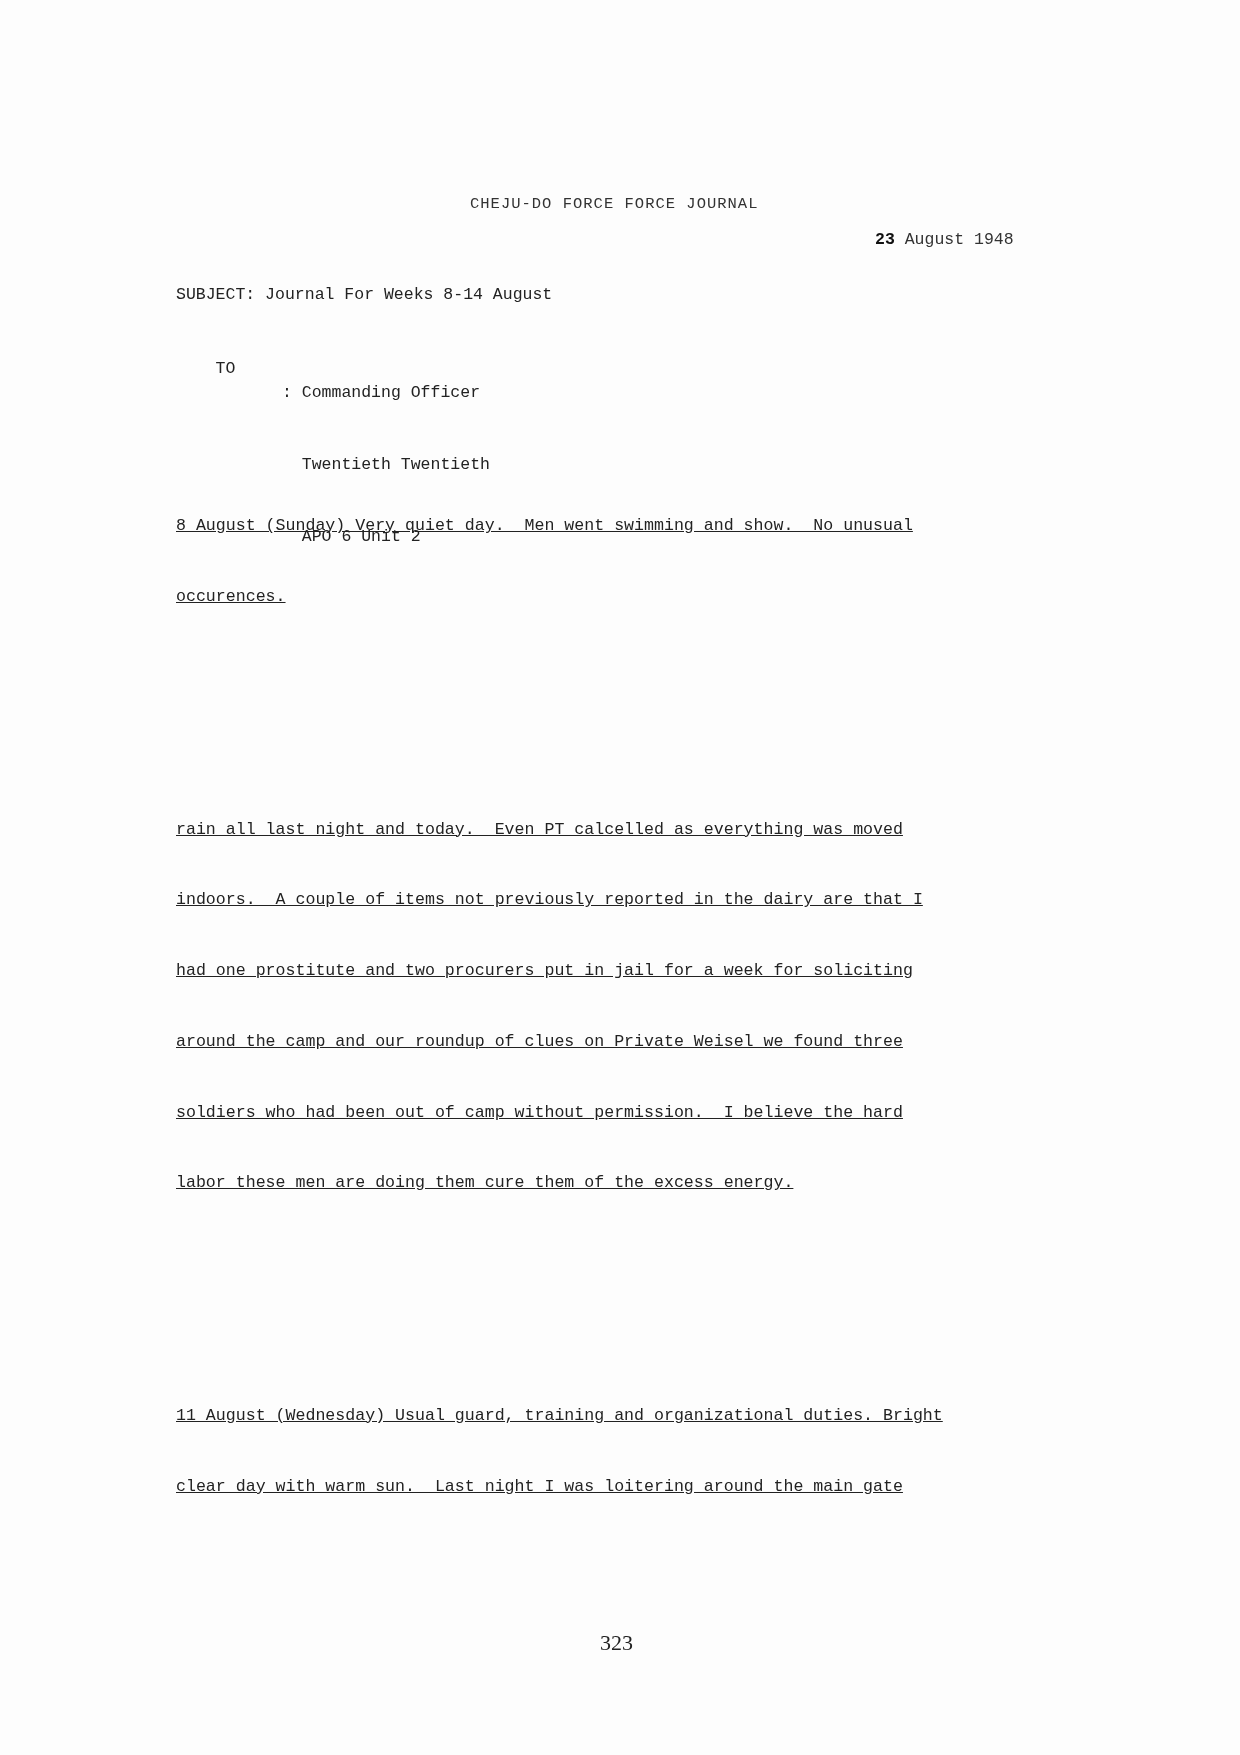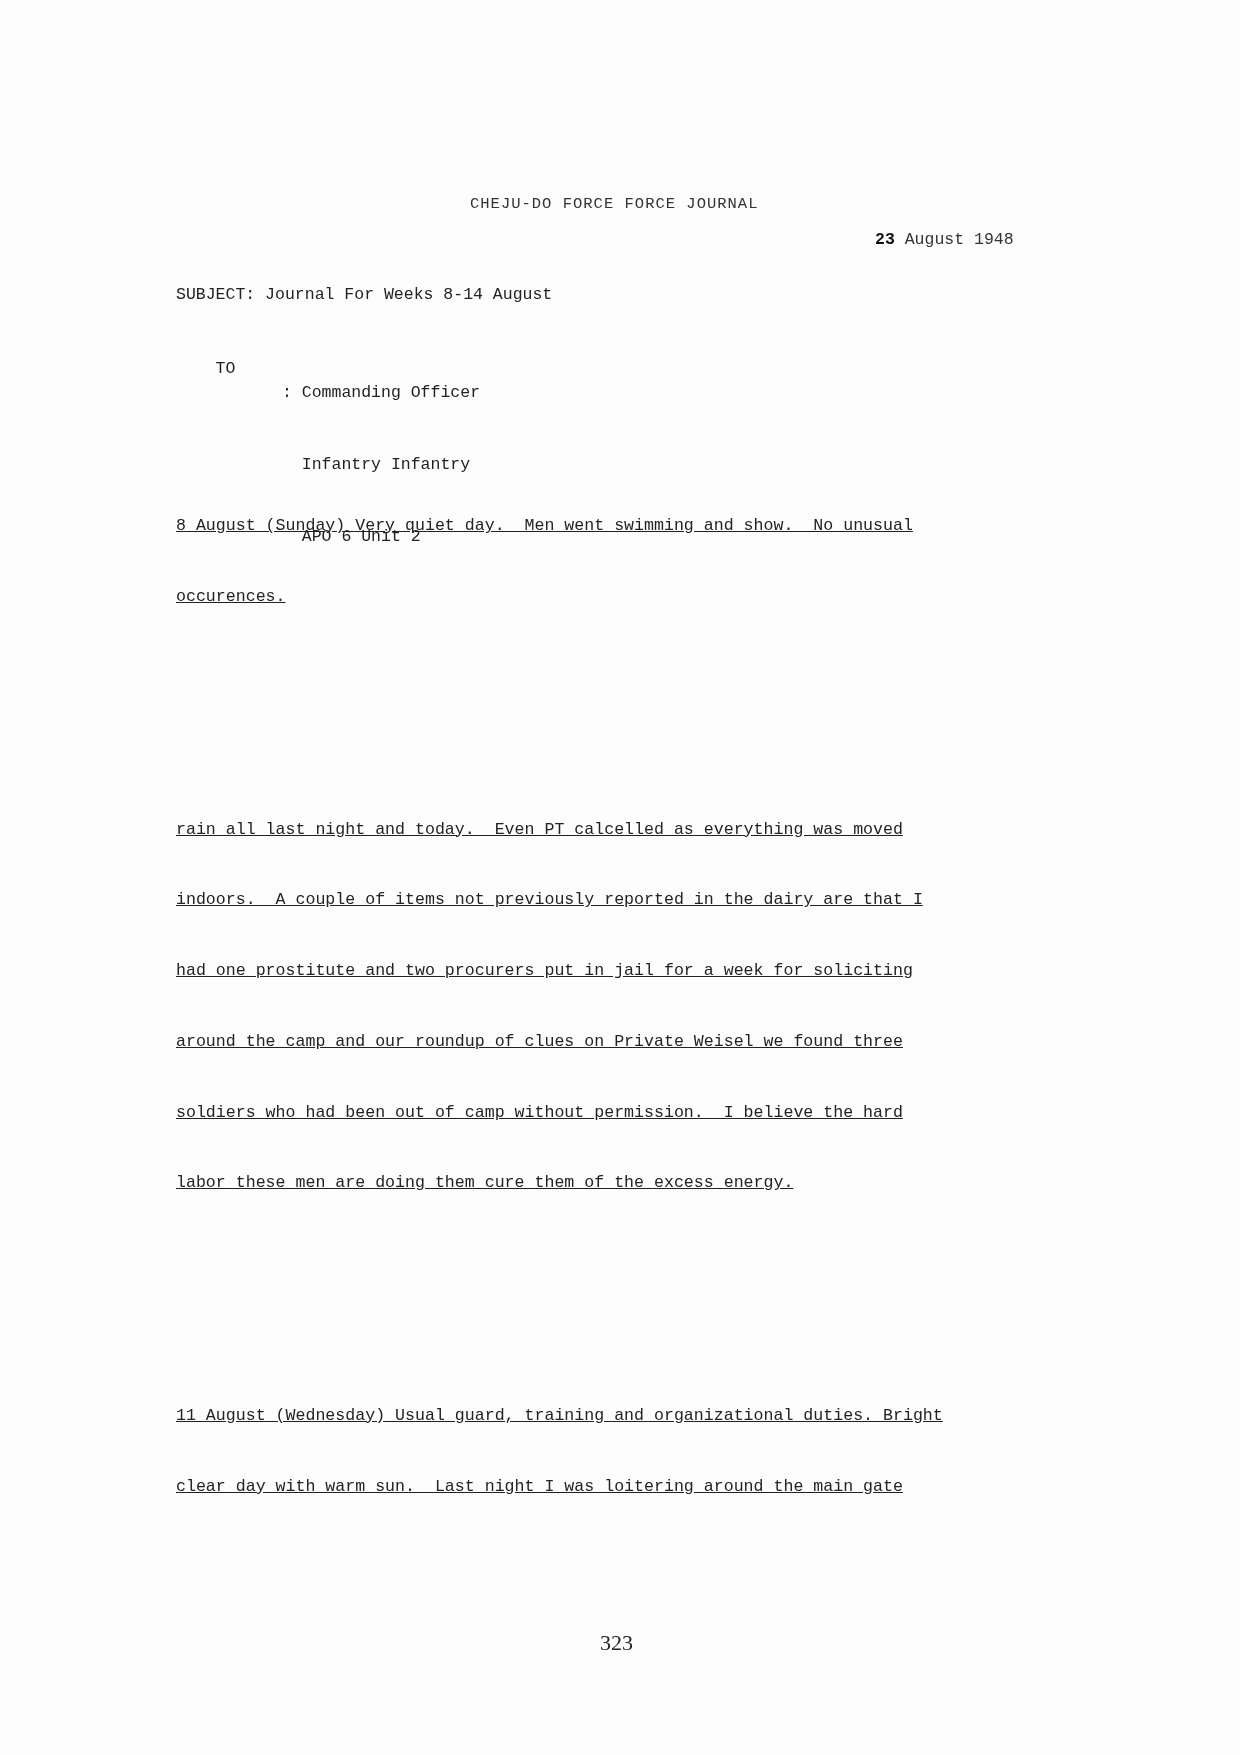--- a/index.html
+++ b/index.html
@@ -33,21 +33,21 @@
   <div class="typed journal-title">CHEJU-DO FORCE FORCE JOURNAL</div>
 
   <div class="typed date"><b>23</b><span> August 1948</span></div>
 
   <div class="typed subject"><span>SUBJECT:</span><span> Journal For Weeks 8-14 August</span></div>
 
   <div class="typed to-block">
     <span class="to-label">TO</span>
     <div class="addr">
       <div>: Commanding Officer</div>
-      <div>  Infantry Infantry</div>
+      <div>  Twentieth Twentieth</div>
       <div>  APO 6 Unit 2</div>
     </div>
   </div>
 
   <div class="typed entries">
     <div class="entry">
       <p>8 August (Sunday) Very quiet day.  Men went swimming and show.  No unusual</p>
       <p>occurences.</p>
     </div>
     <div class="gap"></div>

